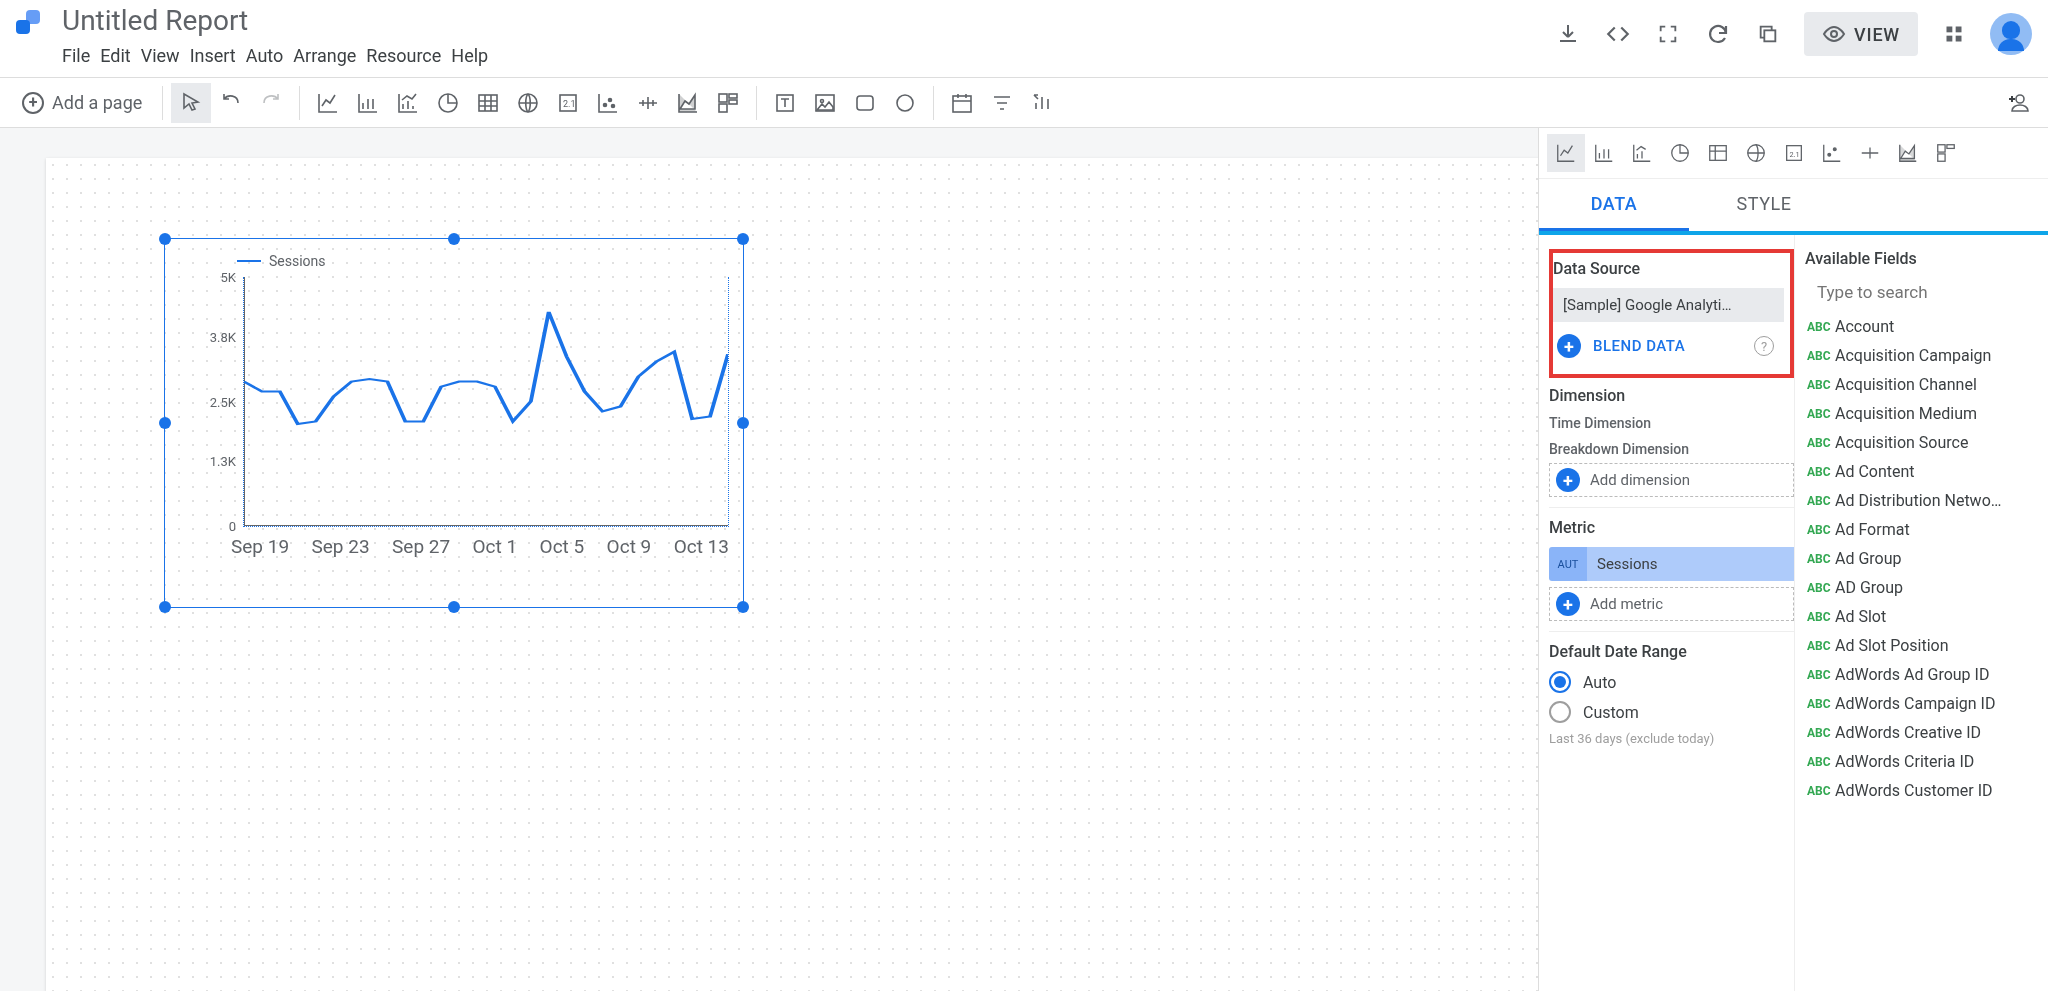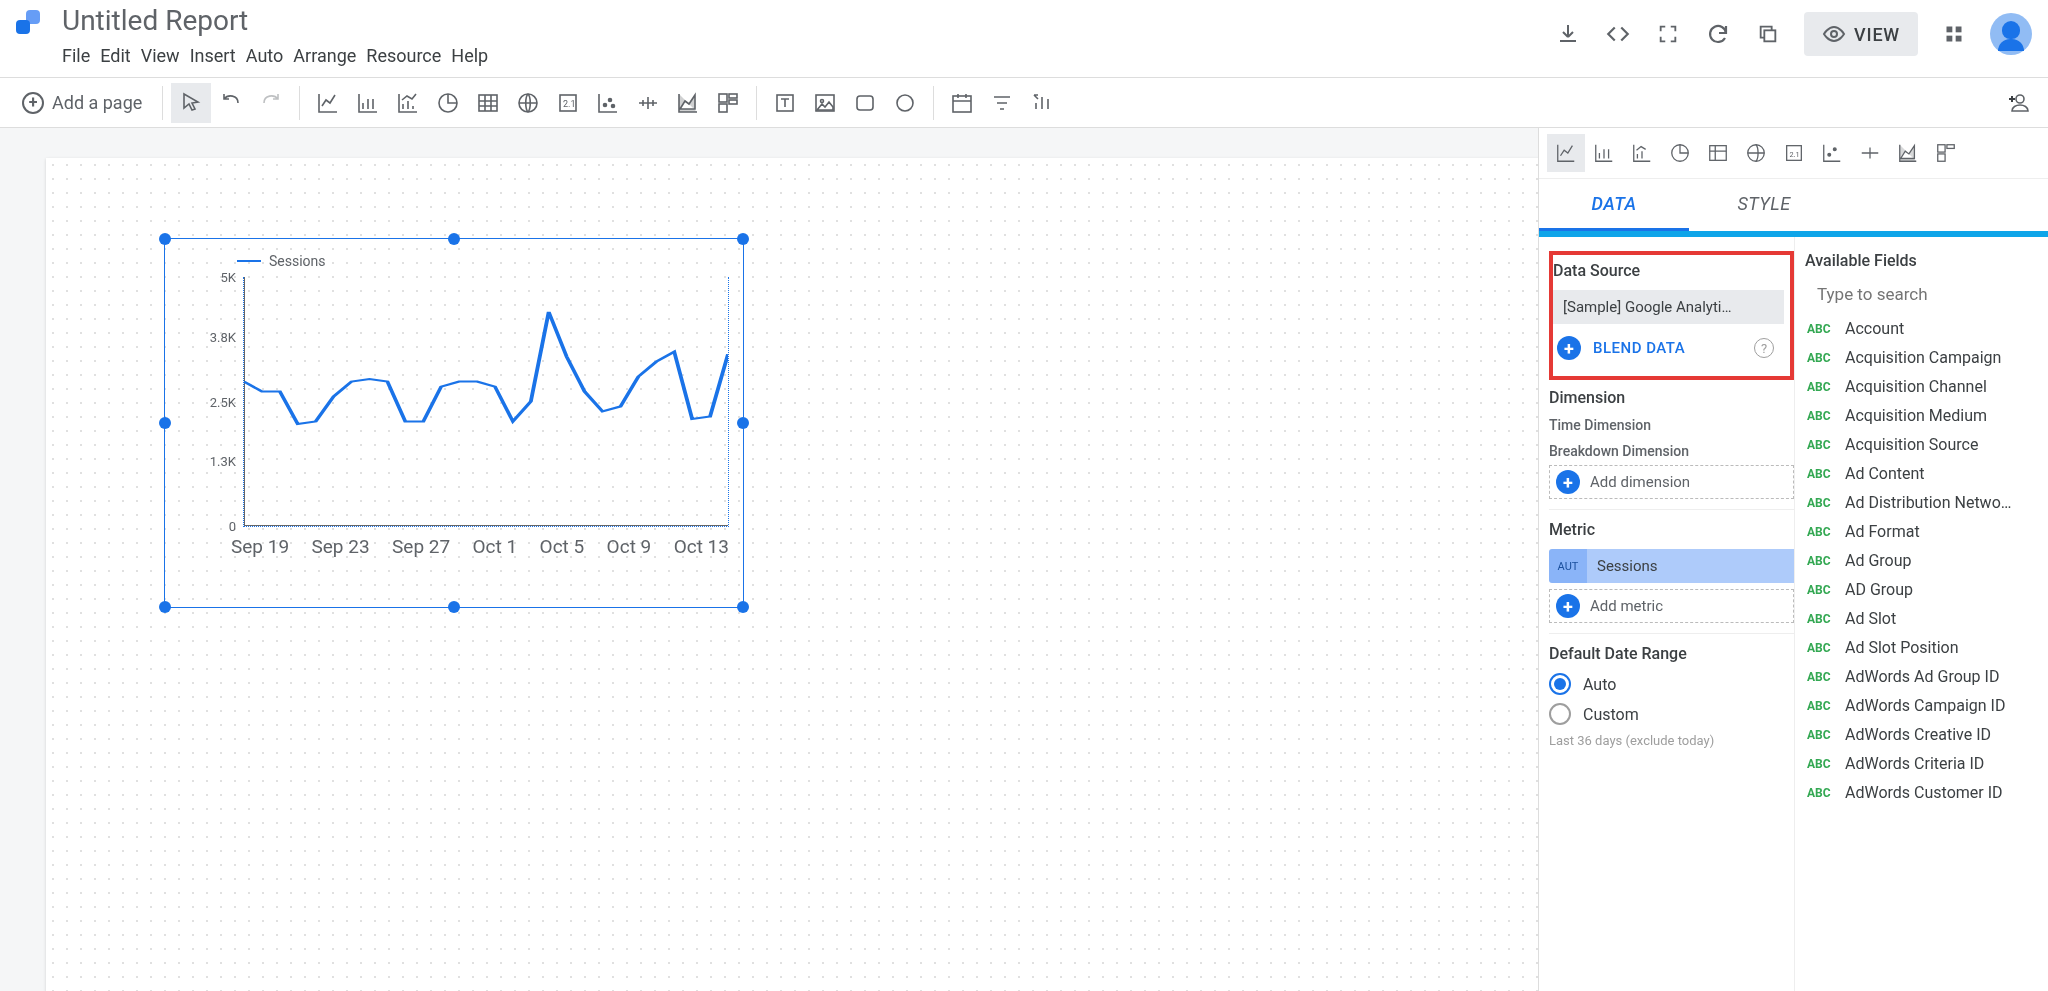--- a/index.html
+++ b/index.html
@@ -47,21 +47,21 @@
   .plot-bottom{position:absolute;left:0;right:0;bottom:0;border-bottom:1px solid #666;}
   .ytick{position:absolute;right:100%;padding-right:8px;font-size:13px;color:#5f6368;transform:translateY(-50%);}
   .xticks{display:flex;justify-content:space-between;margin-left:34px;margin-top:8px;font-size:19px;color:#5f6368;}
   svg.line{position:absolute;top:0;left:0;width:100%;height:100%;}
   
   .side { width:510px; border-left:1px solid #ddd; display:flex; flex-direction:column; background:#fff;}
   .chart-icons-row{display:flex;padding:6px 8px;gap:0;border-bottom:1px solid #eee;}
   .ci{width:38px;height:38px;display:flex;align-items:center;justify-content:center;cursor:pointer;}
   .ci.active{background:#e8eaed;}
   .ci svg{width:22px;height:22px;stroke:#5f6368;fill:none;stroke-width:1.4;}
-  .tabs{display:flex;border-bottom:6px solid #0ea5e9;font-style:italic;}
+  .tabs{display:flex;border-bottom:4px solid #0ea5e9;}
   .tab{flex:0 0 150px;text-align:center;padding:14px 0;font-size:18px;color:#5f6368;cursor:pointer;letter-spacing:0.5px;}
   .tab.active{color:#1a73e8;border-bottom:3px solid #1a73e8;font-weight:500;}
   .panel-cols{flex:1;display:flex;overflow:hidden;}
   .col-left{width:255px;padding:14px 0 14px 10px;overflow:auto;}
   .col-right{flex:1;border-left:1px solid #eee;padding:14px 10px;overflow:auto;}
   .sec-title{font-size:16px;color:#3c4043;font-weight:500;margin-bottom:10px;}
   .sub-title{font-size:14px;color:#5f6368;font-weight:500;margin:10px 0 6px;}
   .red-box{border:4px solid #e53935;padding:6px 6px 10px 0;margin-bottom:8px;}
   .ds-pill{background:#e8eaed;padding:8px 10px;font-size:15px;color:#3c4043;margin:6px 0;white-space:nowrap;overflow:hidden;text-overflow:ellipsis;}
   .blend-row{display:flex;align-items:center;gap:12px;padding:6px 4px;}
@@ -75,21 +75,21 @@
   .chip.green .body{background:#b7e1c4;}
   .chip.blue .badge{background:#8ab4f8;color:#1a4f9c;}
   .chip.blue .body{background:#aecbfa;}
   .add-chip{display:flex;align-items:center;gap:10px;height:34px;border:1px dashed #bbb;padding:0 6px;font-size:15px;color:#5f6368;cursor:pointer;margin-bottom:10px;}
   .radio-row{display:flex;align-items:center;gap:12px;margin:8px 0;cursor:pointer;}
   .radio{width:22px;height:22px;border:2px solid #9e9e9e;border-radius:50%;display:flex;align-items:center;justify-content:center;}
   .radio.checked{border-color:#1a73e8;}
   .radio.checked::after{content:'';width:12px;height:12px;background:#1a73e8;border-radius:50%;}
   .search-row{display:flex;align-items:center;gap:10px;border:none;padding:4px 2px 10px;}
   .search-row input{border:none;outline:none;font-size:17px;color:#5f6368;flex:1;}
-  .field-row{display:flex;align-items:center;gap:10px;padding:5px 2px;font-size:16px;cursor:grab;white-space:nowrap;overflow:hidden;text-overflow:ellipsis;}
+  .field-row{display:flex;align-items:center;padding:5px 2px;font-size:16px;cursor:grab;white-space:nowrap;overflow:hidden;text-overflow:ellipsis;}
   .abc{color:#34a853;font-size:12px;font-weight:700;width:28px;}
   .note{font-size:13px;color:#9e9e9e;margin-top:8px;}
   hr.thin{border:none;border-top:1px solid #eee;margin:10px 0;}
 </style>
 </head>
 <body>
 
 <div class="header">
   <div class="logo">
       <div class="b1"></div>

